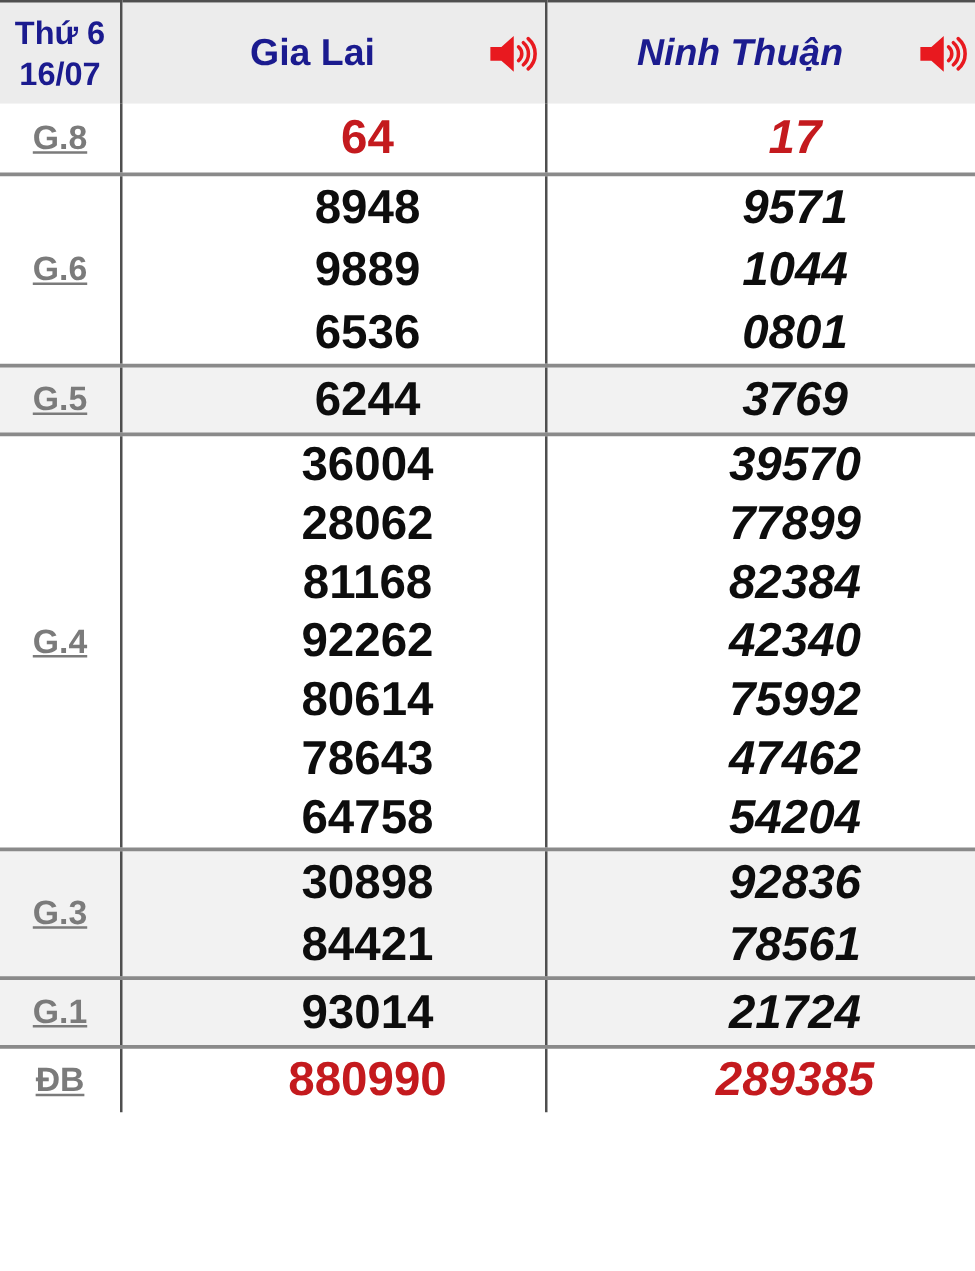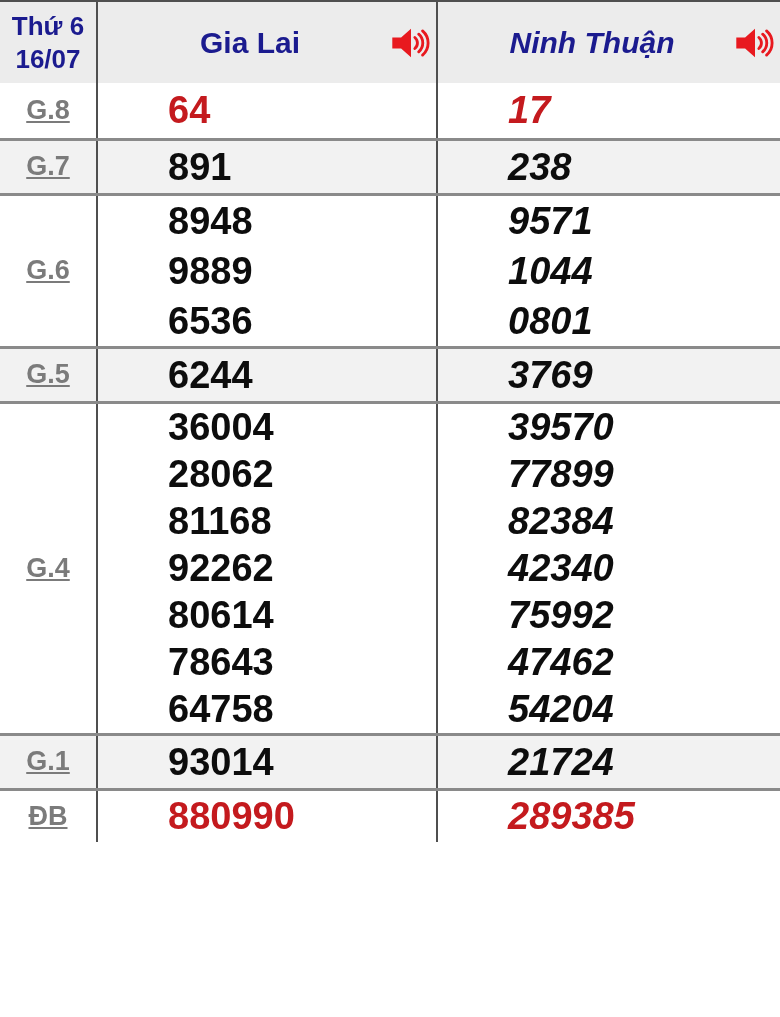--- a/index.html
+++ b/index.html
@@ -47,21 +47,21 @@
     transform:translateY(-50%);
     width:40px;height:33px;cursor:pointer;
     background:none;border:none;padding:0;
   }
   .speaker-btn svg{display:block;width:40px;height:33px;}
   tbody td.prize-label{
     text-align:center;color:var(--label);
     font-size:27px;font-weight:bold;text-decoration:underline;
   }
   tbody td.prize-values{
-    padding-left:70px;
+    text-align:center;padding-left:54px;
     font-size:38px;font-weight:bold;color:var(--num);margin-top:24px;
   }
   tbody td.prize-values div{line-height:50px;}
   tr.compact td.prize-values div{line-height:47px;}
   tr.shaded{background:var(--shade-bg);}
   tr.plain{background:#ffffff;}
   tr.highlight td.prize-values{color:var(--red);}
 </style>
 </head>
 <body>
@@ -100,29 +100,20 @@
   <tbody id="prize-body">
       <tr class="plain highlight" style="height: 56px;">
     <td class="label-col prize-label">G.8</td>
     <td class="col-a prize-values">
           <div>64</div>
         </td>
     <td class="col-b prize-values">
           <div>17</div>
         </td>
   </tr>
-      <tr class="shaded" style="height: 55px;">
-    <td class="label-col prize-label">G.7</td>
-    <td class="col-a prize-values">
-          <div>891</div>
-        </td>
-    <td class="col-b prize-values">
-          <div>238</div>
-        </td>
-  </tr>
       <tr class="plain" style="height: 150px;">
     <td class="label-col prize-label">G.6</td>
     <td class="col-a prize-values">
           <div>8948</div>
           <div>9889</div>
           <div>6536</div>
         </td>
     <td class="col-b prize-values">
           <div>9571</div>
           <div>1044</div>
@@ -152,20 +143,31 @@
     <td class="col-b prize-values">
           <div>39570</div>
           <div>77899</div>
           <div>82384</div>
           <div>42340</div>
           <div>75992</div>
           <div>47462</div>
           <div>54204</div>
         </td>
   </tr>
+      <tr class="shaded" style="height: 100px;">
+    <td class="label-col prize-label">G.3</td>
+    <td class="col-a prize-values">
+          <div>30898</div>
+          <div>84421</div>
+        </td>
+    <td class="col-b prize-values">
+          <div>92836</div>
+          <div>78561</div>
+        </td>
+  </tr>
       <tr class="shaded" style="height: 55px;">
     <td class="label-col prize-label">G.1</td>
     <td class="col-a prize-values">
           <div>93014</div>
         </td>
     <td class="col-b prize-values">
           <div>21724</div>
         </td>
   </tr>
       <tr class="plain highlight" style="height: 53px;">

